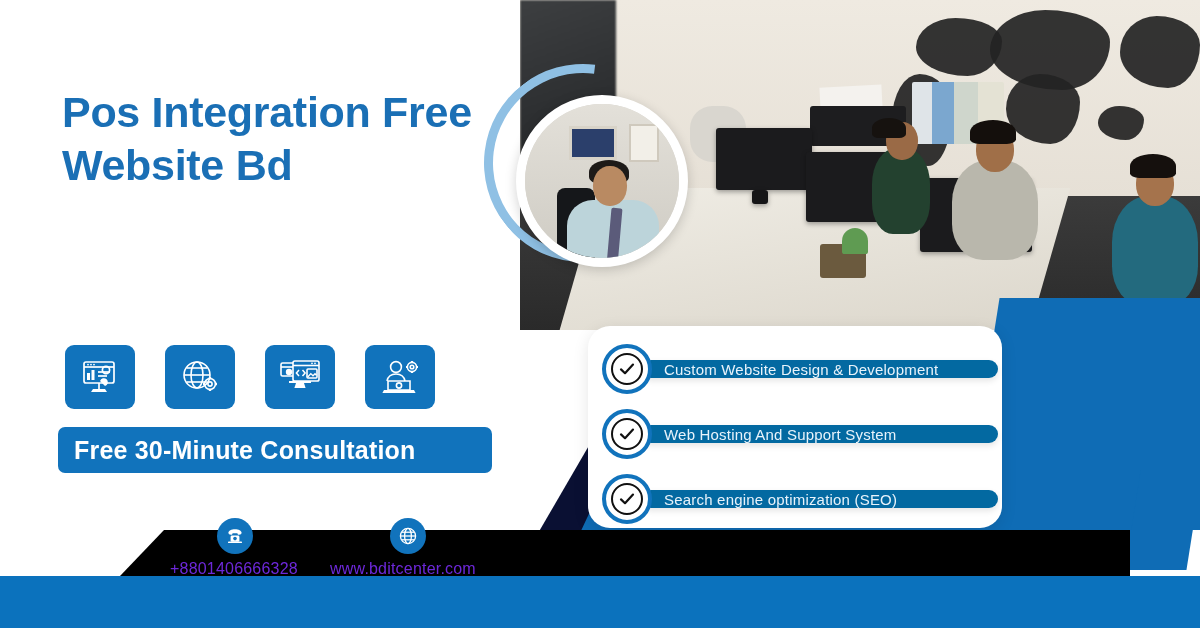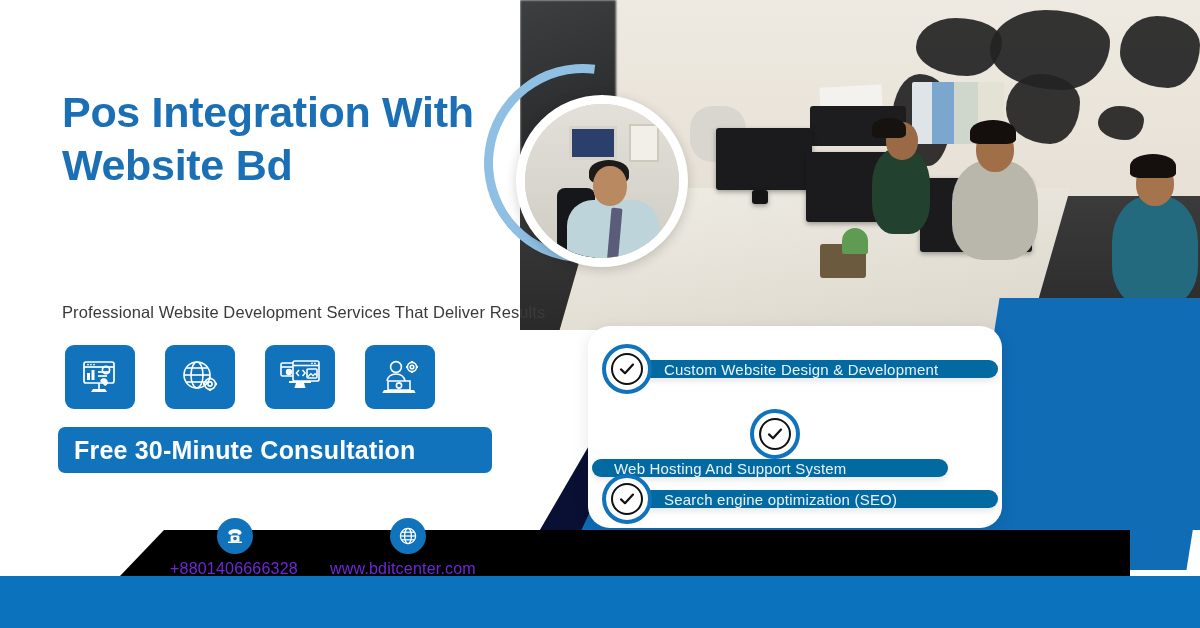--- a/index.html
+++ b/index.html
@@ -152,21 +152,21 @@
   .p-tie{position:absolute;left:84px;top:104px;width:11px;height:58px;background:#5b5b7a;transform:rotate(5deg);border-radius:2px;}
   .p-desk{position:absolute;left:0;top:156px;width:172px;height:30px;background:#2a2c2e;}
 
   
   .card{
     position:absolute;left:588px;top:326px;width:414px;height:202px;
     background:#fff;border-radius:22px;box-shadow:0 4px 16px rgba(0,0,0,.10);
   }
   .chk-row{position:absolute;left:14px;display:flex;align-items:center;}
   .chk-row.r1{top:18px;}
-  .chk-row.r2{top:83px;flex-direction:column;}
+  .chk-row.r2{top:83px;}
   .chk-row.r3{top:148px;}
   .chk-ico{
     width:42px;height:42px;border-radius:50%;border:4px solid #1173bc;background:#fff;
     display:flex;align-items:center;justify-content:center;flex:none;z-index:2;
   }
   .chk-inner{
     width:28px;height:28px;border-radius:50%;border:2.5px solid #111;
     display:flex;align-items:center;justify-content:center;
   }
   .pill{
@@ -224,22 +224,21 @@
 
   <div class="blue-slab2"></div>
   <div class="blue-slab"></div>
   <div class="blue-slab3"></div>
   <div class="navy-wedge"></div>
   <div class="blue-wedge"></div>
   <div class="footer-bar"></div>
   <div class="black-band"></div>
 
 
-  <div class="headline">Pos Integration With Website Bd</div>
-  <div class="subhead">Professional Website Development Services That Deliver Results</div>
+  <div class="headline">Pos Integration Free Website Bd</div>
 
   <div class="features">
     <div class="feat">
       <svg width="40" height="36" viewBox="0 0 40 36" fill="none" stroke="#fff" stroke-width="1.7">
         <rect x="4" y="3" width="30" height="21" rx="2"></rect>
         <line x1="4" y1="8" x2="34" y2="8"></line>
         <circle cx="8" cy="5.6" r=".9" fill="#fff" stroke="none"></circle>
         <circle cx="11" cy="5.6" r=".9" fill="#fff" stroke="none"></circle>
         <circle cx="14" cy="5.6" r=".9" fill="#fff" stroke="none"></circle>
         <rect x="7" y="14" width="3" height="7" fill="#fff" stroke="none"></rect>

